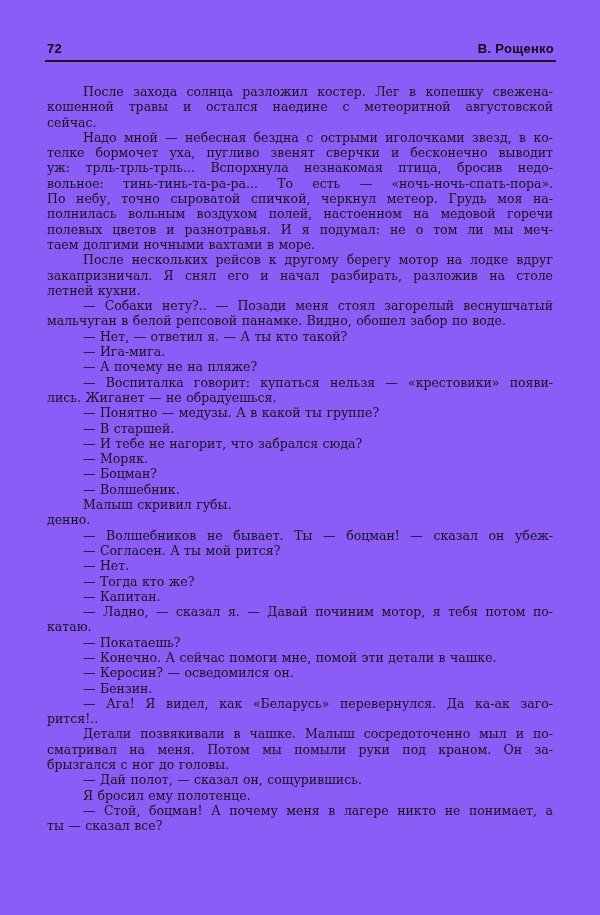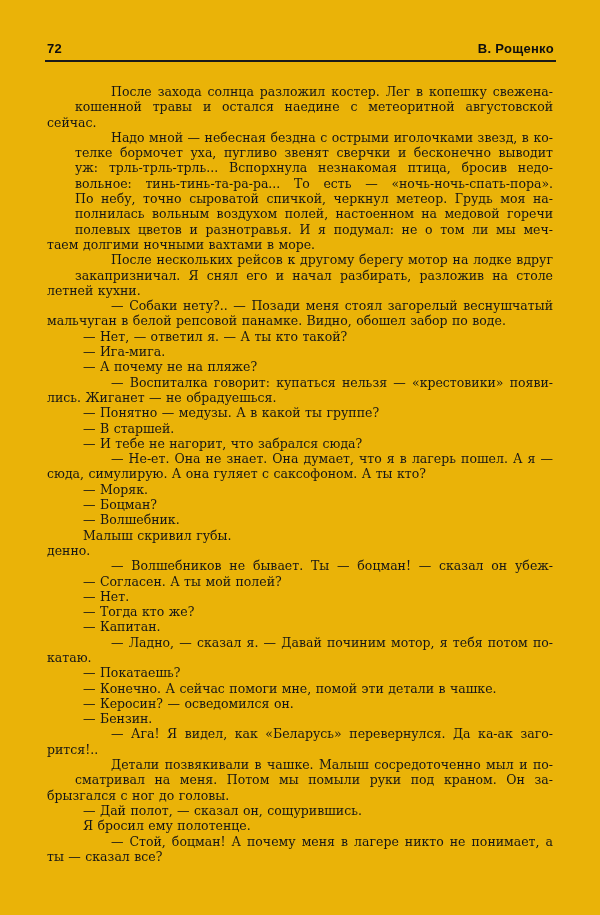--- a/index.html
+++ b/index.html
@@ -4,21 +4,21 @@
 <style>
   html, body {
     margin: 0;
     padding: 0;
     background: #e9e9e7;
   }
   .page {
     position: relative;
     width: 600px;
     height: 915px;
-    background: #eab308;
+    background: #8b5cf6;
     font-family: "DejaVu Serif", serif;
     color: #161616;
     overflow: hidden;
   }
   .header {
     position: absolute;
     left: 47px;
     right: 46px;
     top: 41px;
     display: flex;
@@ -54,21 +54,20 @@
     font-size: 12.5px;
     line-height: 15.3px;
     height: 15.3px;
     overflow: hidden;
     text-align: left;
     word-spacing: 0.5px;
   }
   .line.fill {
     text-align: justify;
     text-align-last: justify;
-    margin-left: 28px;
   }
   .line.first {
     text-indent: 36px;
   }
 </style>
 </head>
 <body>
 
 <div class="page">
   <div class="header">
@@ -117,41 +116,37 @@
       <div class="para">
         <div class="line first">— Понятно — медузы. А в какой ты группе?</div>
       </div>
       <div class="para">
         <div class="line first">— В старшей.</div>
       </div>
       <div class="para">
         <div class="line first">— И тебе не нагорит, что забрался сюда?</div>
       </div>
       <div class="para">
-        <div class="line first fill">— Не-ет. Она не знает. Она думает, что я в лагерь пошел. А я —</div>
-        <div class="line">сюда, симулирую. А она гуляет с саксофоном. А ты кто?</div>
-      </div>
-      <div class="para">
         <div class="line first">— Моряк.</div>
       </div>
       <div class="para">
         <div class="line first">— Боцман?</div>
       </div>
       <div class="para">
         <div class="line first">— Волшебник.</div>
       </div>
       <div class="para">
         <div class="line first">Малыш скривил губы.</div>
       </div>
       <div class="para">
         <div class="line">денно.</div>
         <div class="line first fill">— Волшебников не бывает. Ты — боцман! — сказал он убеж-</div>
       </div>
       <div class="para">
-        <div class="line first">— Согласен. А ты мой полей?</div>
+        <div class="line first">— Согласен. А ты мой рится?</div>
       </div>
       <div class="para">
         <div class="line first">— Нет.</div>
       </div>
       <div class="para">
         <div class="line first">— Тогда кто же?</div>
       </div>
       <div class="para">
         <div class="line first">— Капитан.</div>
       </div>

